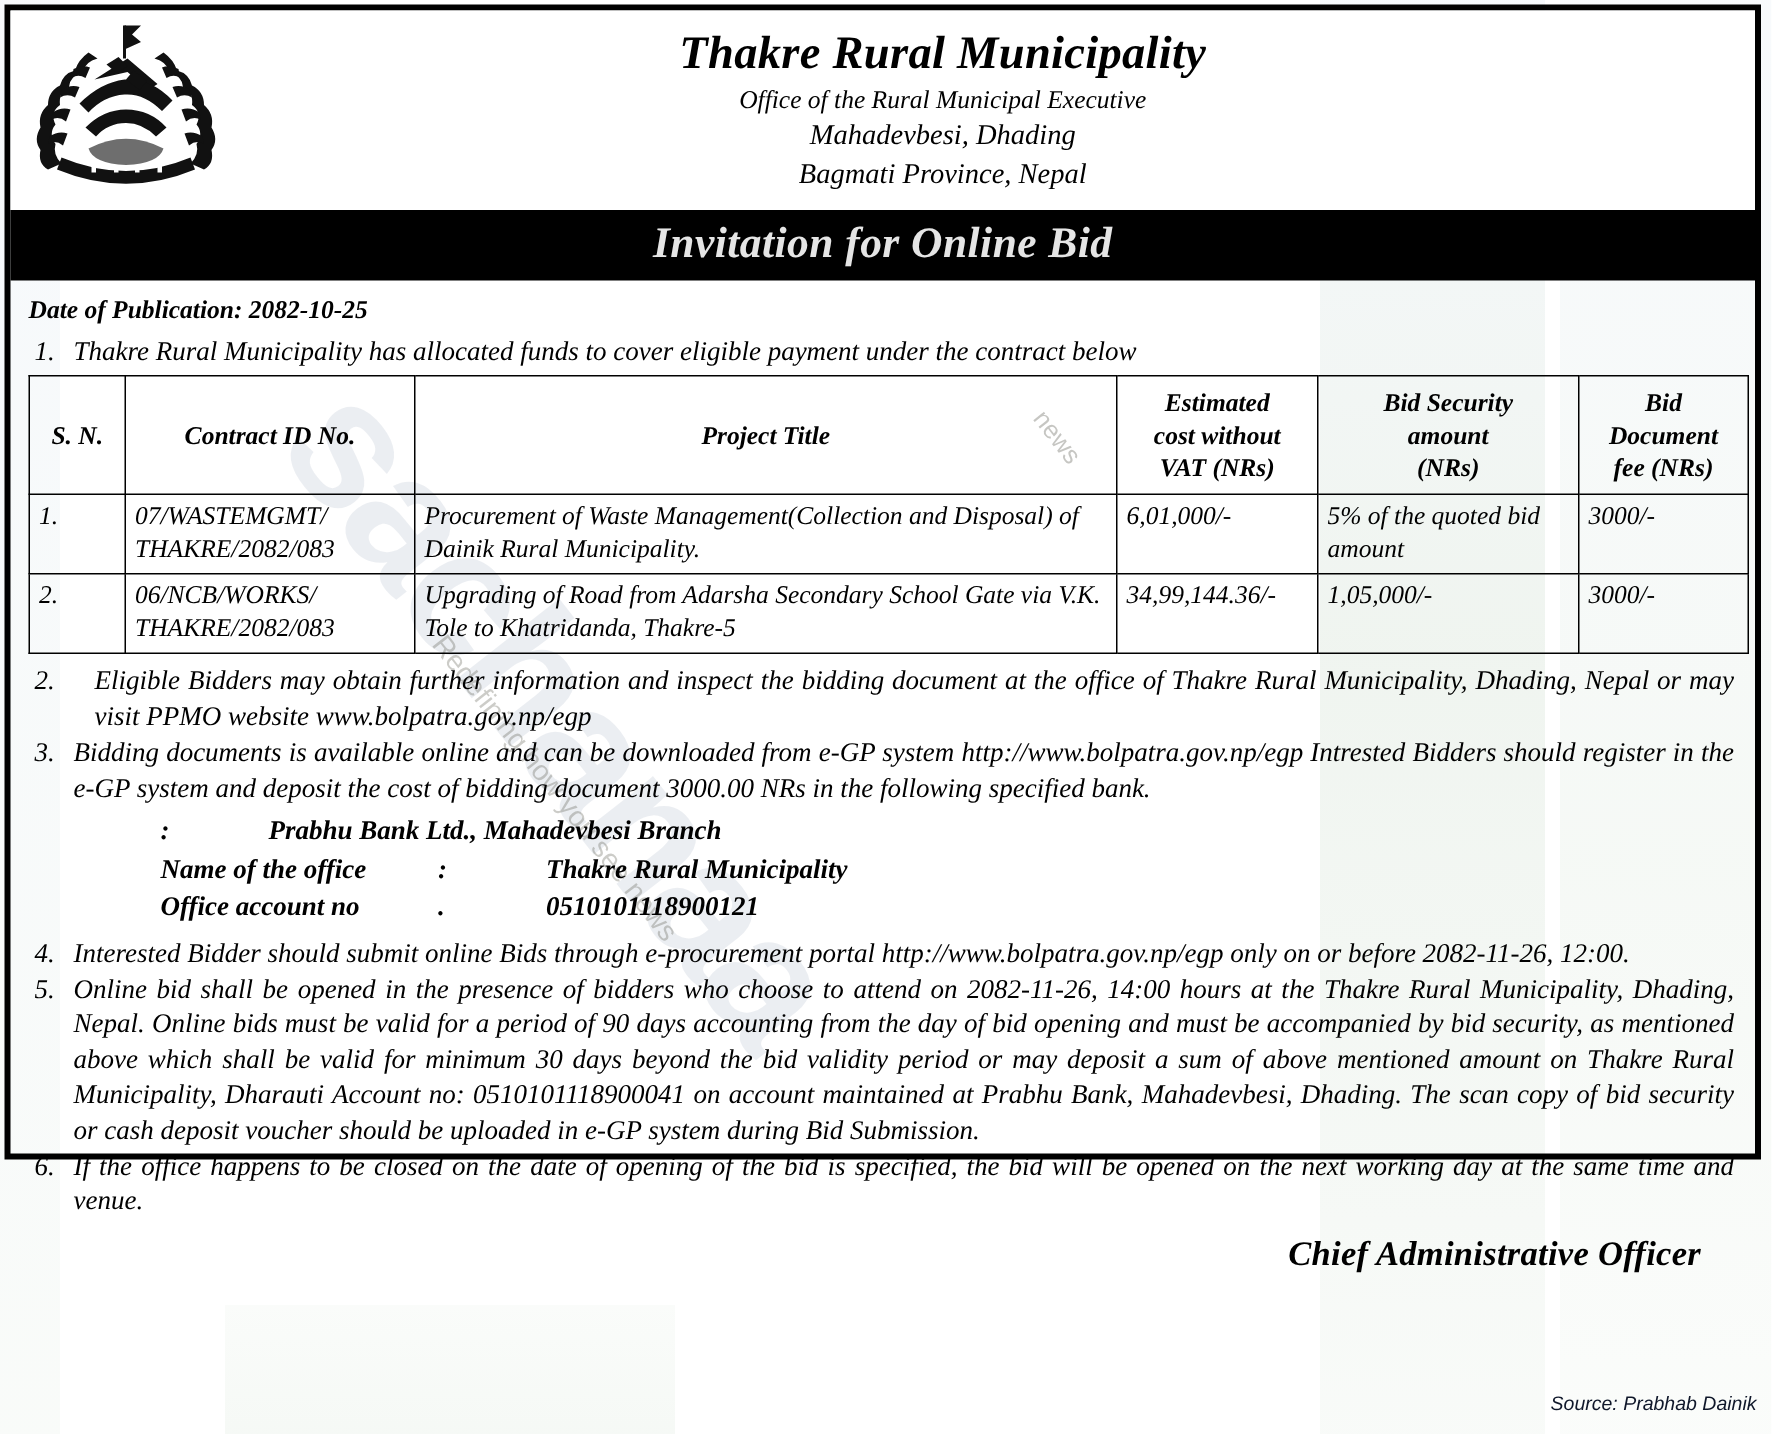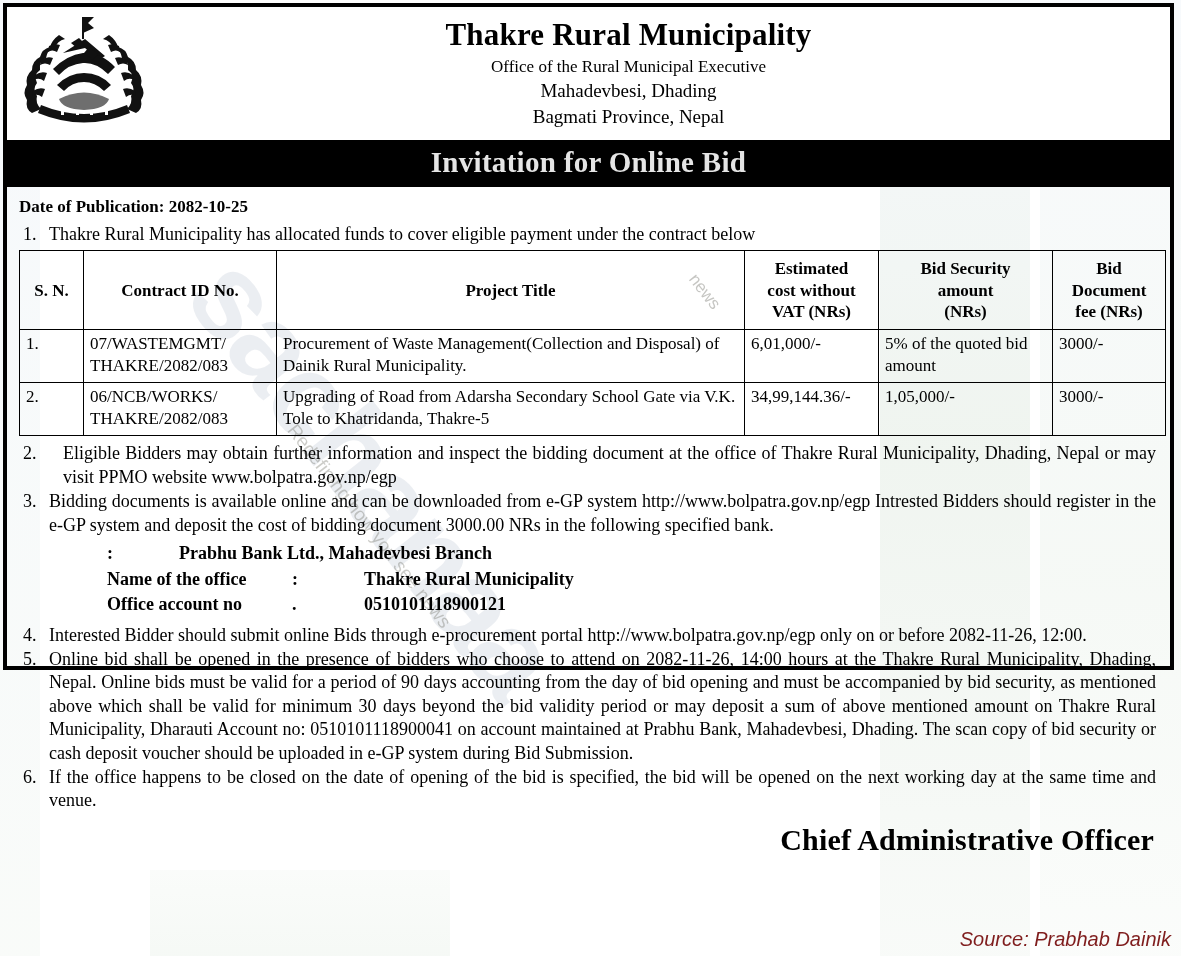--- a/index.html
+++ b/index.html
@@ -81,25 +81,26 @@
     transform-origin: left top;
     white-space: nowrap;
   }
 
   
   .doc-frame {
     position: absolute;
     left: 3px;
     top: 3px;
     width: 1171px;
-    height: 667px;
+    height: 770px;
     border: 4px solid #000;
     background: transparent;
     box-sizing: border-box;
     z-index: 2;
+    font-style: italic;
   }
 
   .header-block {
     position: relative;
     background: #ffffff;
     padding: 4px 0 8px 0;
     min-height: 133px;
     box-sizing: border-box;
   }
   .emblem {
@@ -215,34 +216,34 @@
     font-weight: bold;
     line-height: 1.42;
   }
   .bank-row { display: flex; }
   .bank-row .k { width: 185px; flex: 0 0 185px; }
   .bank-row .sep { width: 72px; flex: 0 0 72px; }
   .bank-row .v { flex: 1; }
 
   .signature {
     text-align: right;
-    font-size: 30px;
-    font-weight: bold;
-    margin: 10px 4px 2px 0;
+    font-size: 23px;
+    font-weight: bold;
+    margin: 10px 24px 2px 0;
     letter-spacing: .2px;
   }
 
   .source-line {
     position: absolute;
     right: 10px;
     top: 928px;
     font-family: "Liberation Sans", "DejaVu Sans", sans-serif;
     font-style: italic;
-    font-size: 20px;
-    color: #7f1d1d;
+    font-size: 13px;
+    color: #0f172a;
     z-index: 3;
     margin-left: 33px;
   }
 </style>
 </head>
 <body>
 
 <div class="scan-bg">
   <div class="tint t1"></div>
   <div class="tint t2"></div>

